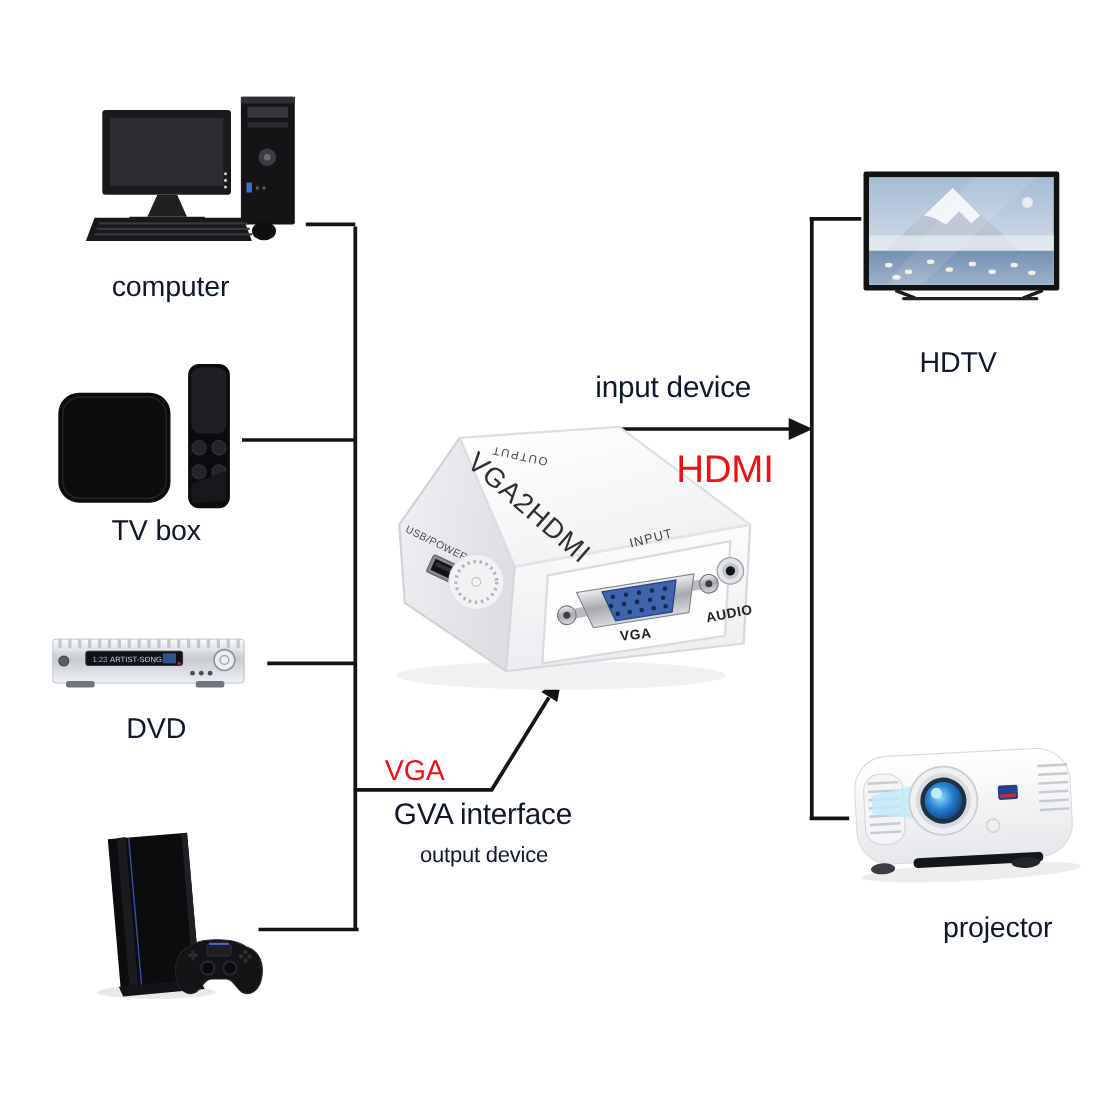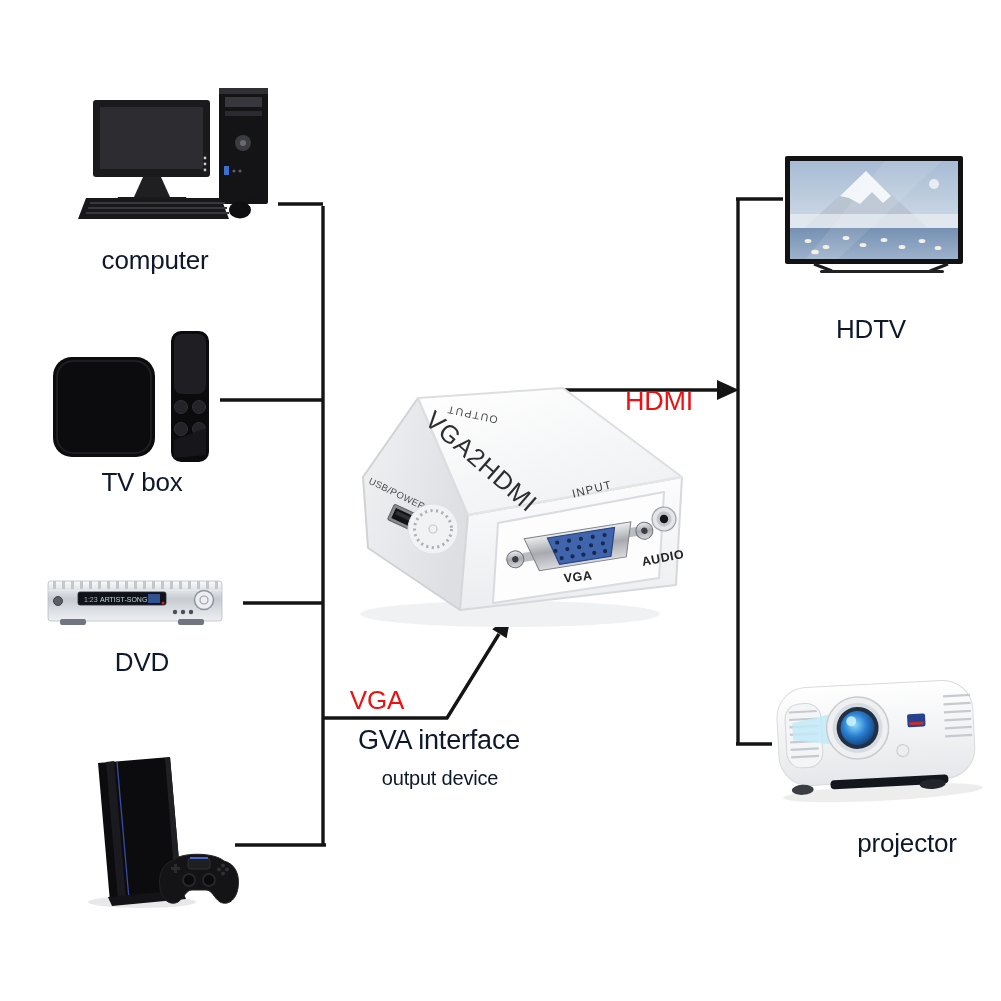--- a/index.html
+++ b/index.html
@@ -261,18 +261,19 @@
     <text x="592" y="493" font-size="11.5" fill="#3f3f42" text-anchor="middle" transform="rotate(-14 592 489)" letter-spacing="1.2">INPUT</text>
   </g>
 </svg>
 
 <div class="lbl" style="left:155px;top:245px;">computer</div>
 <div class="lbl" style="left:142px;top:467px;">TV box</div>
 <div class="lbl" style="left:142px;top:647px;">DVD</div>
 <div class="lbl" style="left:871px;top:314px;">HDTV</div>
 <div class="lbl" style="left:871px;top:828px;margin-left:36px;">projector</div>
 
-<div class="lbl red" style="left:659px;top:386px;font-size:27px;">HDMI</div>
+<div class="lbl" style="left:612px;top:337px;font-size:27px;">input device</div>
+<div class="lbl red" style="left:659px;top:407px;font-size:35px;">HDMI</div>
 <div class="lbl red" style="left:377px;top:685px;font-size:26px;">VGA</div>
 <div class="lbl" style="left:439px;top:725px;font-size:27px;">GVA interface</div>
 <div class="lbl" style="left:440px;top:767px;font-size:20px;">output device</div>
 
 </div>
 
 </body></html>

